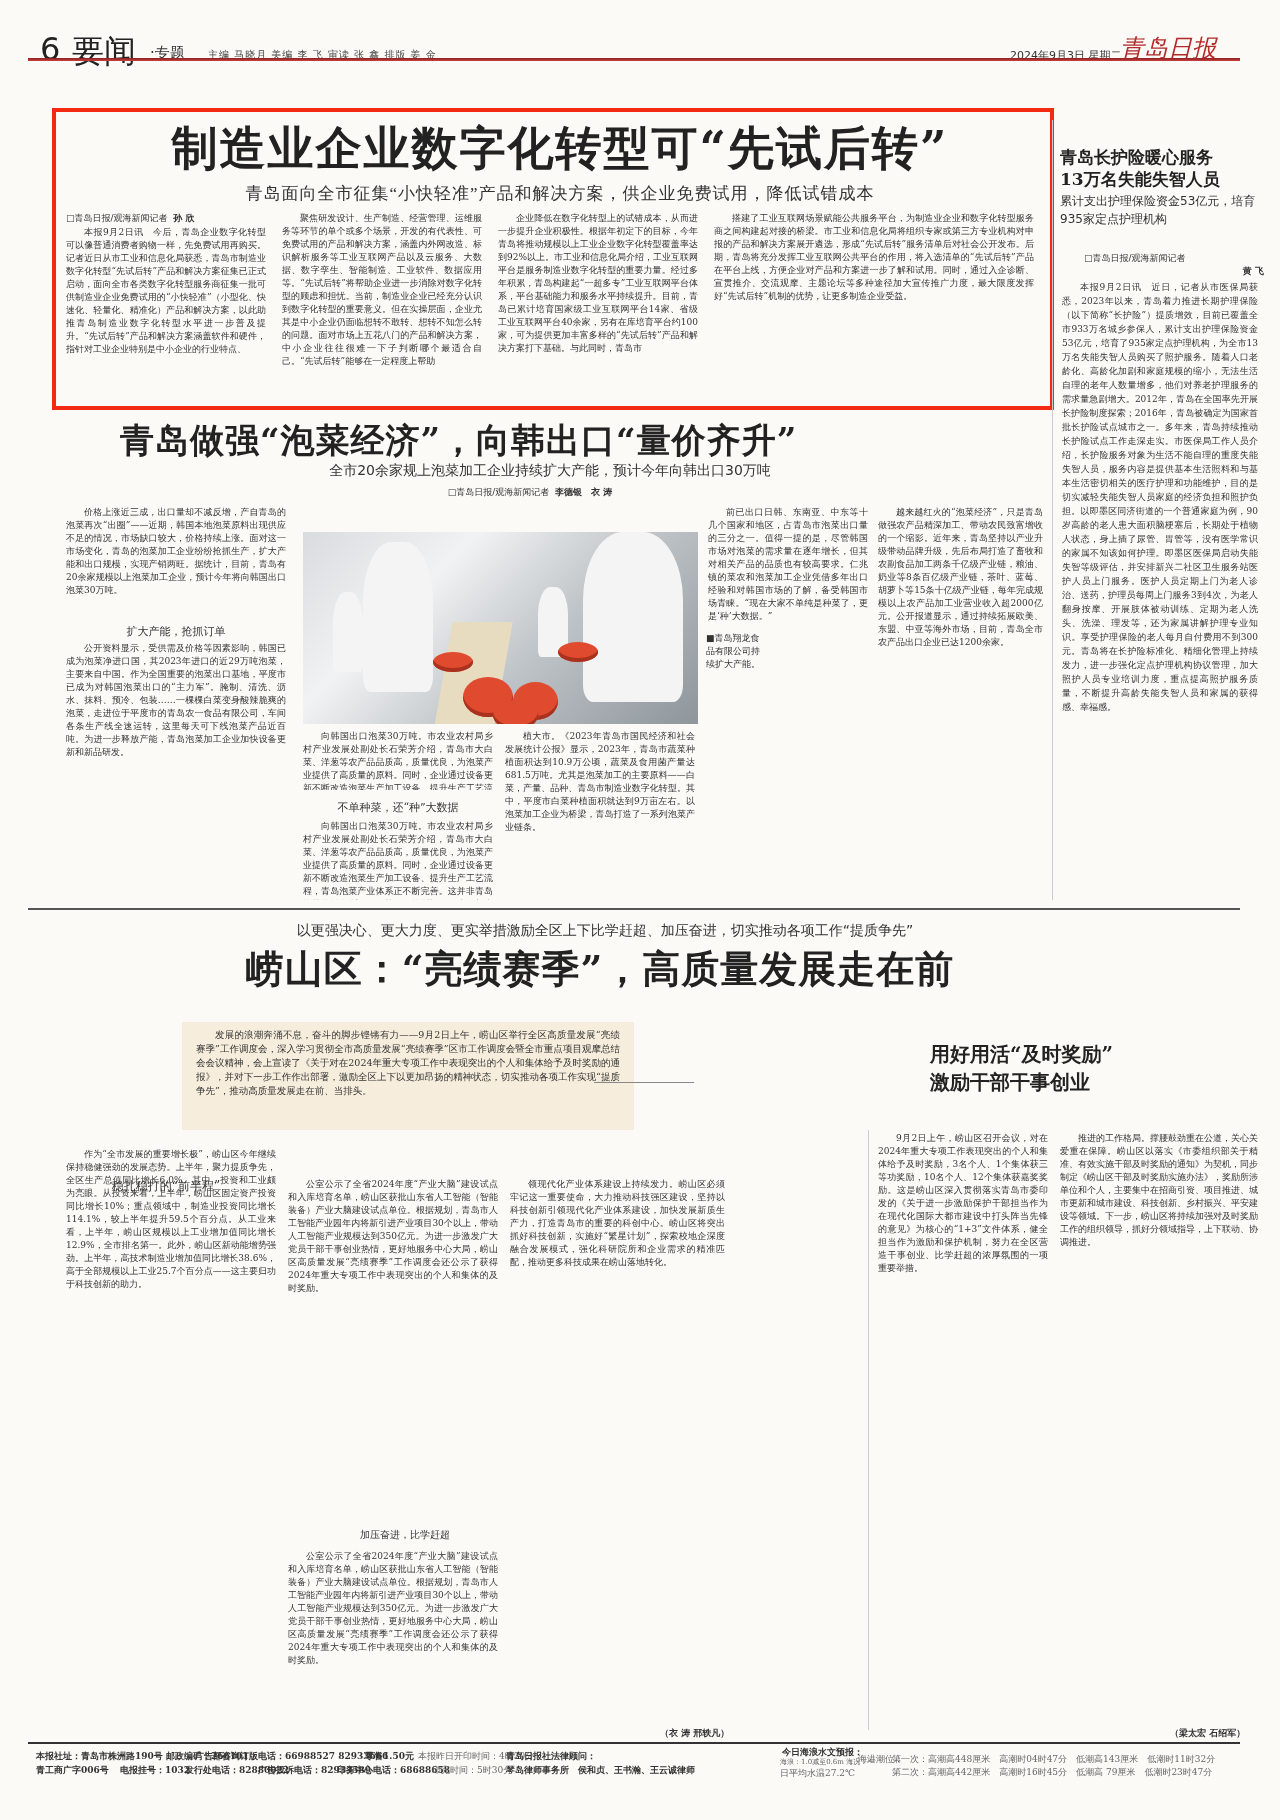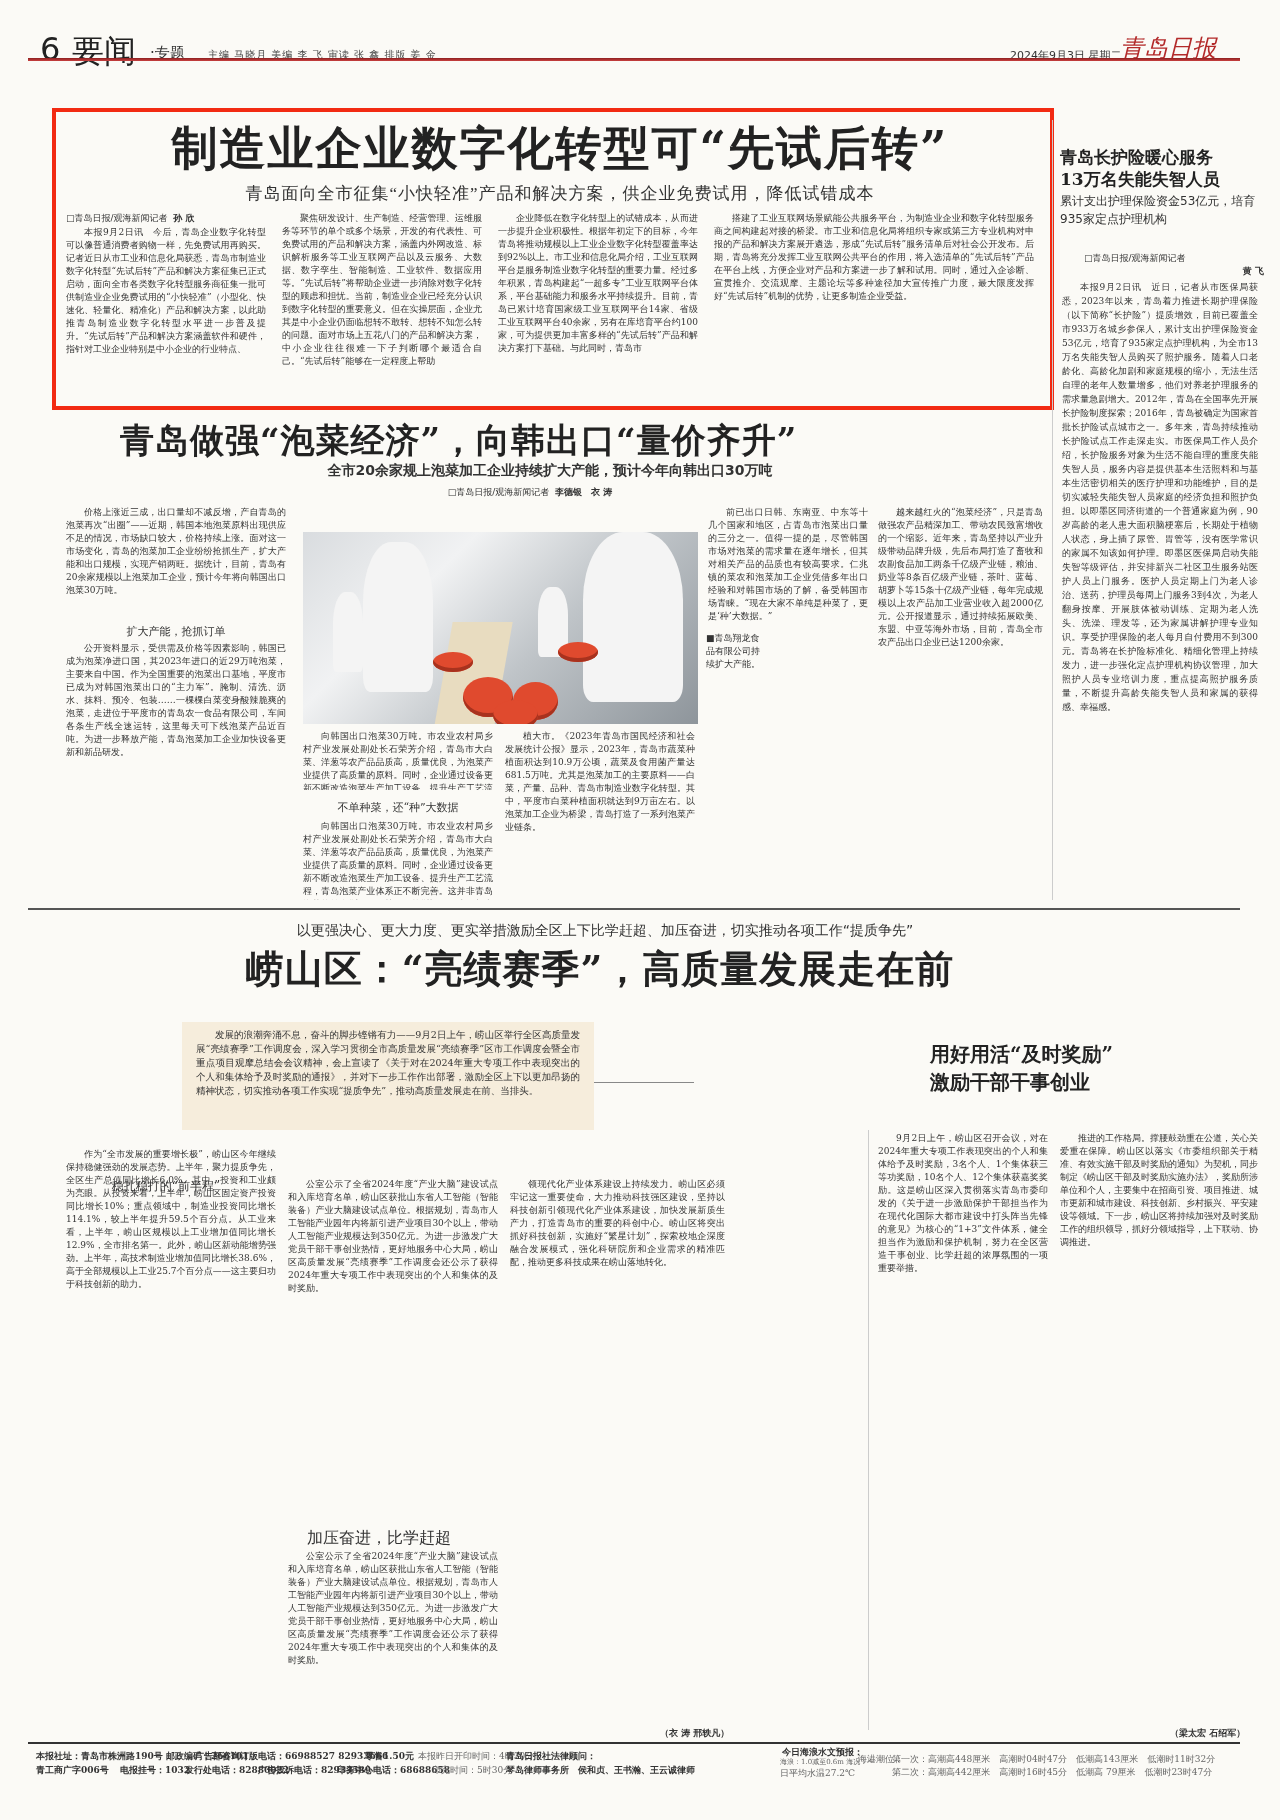--- a/index.html
+++ b/index.html
@@ -15,32 +15,32 @@
   .highlight-box { left: 52px; top: 108px; width: 1002px; height: 302px; border: 4px solid #f22a12; }
   .h1 { left: 70px; top: 118px; width: 980px; text-align: center; font-size: 46px; font-weight: bold; color: #222; letter-spacing: 2px; }
   .h1-sub { left: 70px; top: 182px; width: 980px; text-align: center; font-size: 17px; font-family: Liberation Serif, serif; color: #333; letter-spacing: 1px; }
   .col { font-size: 9px; line-height: 13px; color: #333; text-align: justify; }
   .col p { text-indent: 2em; }
   .byline { font-size: 9px; color: #333; }
   .byline b { font-weight: bold; }
   .side-title { left: 1060px; top: 146px; width: 210px; font-size: 17px; font-weight: bold; line-height: 22px; color: #222; }
   .side-sub { left: 1060px; top: 192px; width: 210px; font-size: 12px; line-height: 18px; font-family: "DejaVu Sans", sans-serif; color: #333; }
   .h2 { left: 120px; top: 418px; width: 820px; font-size: 34px; font-weight: bold; color: #222; letter-spacing: 1px; }
-  .h2-sub { left: 150px; top: 462px; width: 800px; text-align: center; font-size: 14px; font-family: "DejaVu Sans", sans-serif; color: #333; font-weight: bold; }
+  .h2-sub { left: 150px; top: 462px; width: 800px; text-align: center; font-size: 14px; font-family: "DejaVu Sans", sans-serif; color: #333; }
   .h2-by { left: 330px; top: 486px; width: 400px; text-align: center; font-size: 9px; color: #333; }
   .photo { left: 303px; top: 532px; width: 395px; height: 192px; background: linear-gradient(135deg,#d9dcdf 0%,#f1f2f3 30%,#bfc4c8 60%,#8e959b 100%); overflow: hidden; }
   .photo .worker { position: absolute; background: #f4f4f4; border-radius: 40% 40% 10% 10%; }
   .photo .jar { position: absolute; background: #e04a2e; border-radius: 50%; box-shadow: inset 0 -4px 0 #a8321e; }
   .photo .belt { position: absolute; left: 140px; top: 90px; width: 60px; height: 110px; background: #e8dcc0; transform: skewX(-10deg); }
   .photo-cap { left: 706px; top: 632px; width: 60px; font-size: 9px; line-height: 13px; color: #333; }
   .subhead { font-size: 11px; color: #333; text-align: center; }
   .section-rule { left: 28px; top: 908px; width: 1212px; height: 2px; background: #555; }
   .h3-kicker { left: 170px; top: 922px; width: 870px; text-align: center; font-size: 14px; font-family: "DejaVu Sans", sans-serif; color: #333; }
   .h3 { left: 200px; top: 944px; width: 800px; text-align: center; font-size: 38px; font-weight: bold; color: #222; letter-spacing: 1px; }
-  .lead-box { left: 182px; top: 1022px; width: 412px; height: 108px; background: #f6eddc; padding: 6px 14px; font-size: 9.5px; line-height: 14px; color: #333; text-align: justify; }
+  .lead-box { left: 182px; top: 1022px; width: 452px; height: 108px; background: #f6eddc; padding: 6px 14px; font-size: 9.5px; line-height: 14px; color: #333; text-align: justify; }
   .lead-box p { text-indent: 2em; }
   .side-rule { left: 594px; top: 1082px; width: 100px; height: 1px; background: #888; }
   .h4 { left: 930px; top: 1040px; width: 300px; font-size: 20px; font-weight: bold; line-height: 28px; color: #222; }
   .foot-rule { left: 28px; top: 1742px; width: 1212px; height: 2px; background: #333; }
   .footer { font-size: 9px; color: #333; font-family: "DejaVu Serif", serif; white-space: nowrap; }
   .footer b { font-weight: bold; }
   .vline { position: absolute; width: 1px; background: #ccc; }
 </style>
 </head>
 <body>
@@ -142,21 +142,21 @@
   <div>激励干部干事创业</div>
 </div>
 
 <div class="abs subhead" style="left:66px;top:1178px;width:200px;font-size:12px;">稳扎稳打的“前半程”</div>
 <div class="abs col" style="left:66px;top:1148px;width:210px;height:520px;overflow:hidden;">
     <p>作为“全市发展的重要增长极”，崂山区今年继续保持稳健强劲的发展态势。上半年，聚力提质争先，全区生产总值同比增长6.0%。其中，投资和工业颇为亮眼。从投资来看，上半年，崂山区固定资产投资同比增长10%；重点领域中，制造业投资同比增长114.1%，较上半年提升59.5个百分点。从工业来看，上半年，崂山区规模以上工业增加值同比增长12.9%，全市排名第一。此外，崂山区新动能增势强劲。上半年，高技术制造业增加值同比增长38.6%，高于全部规模以上工业25.7个百分点——这主要归功于科技创新的助力。</p>
   </div>
 <div class="abs col" style="left:288px;top:1178px;width:210px;height:340px;overflow:hidden;">
     <p>公室公示了全省2024年度“产业大脑”建设试点和入库培育名单，崂山区获批山东省人工智能（智能装备）产业大脑建设试点单位。根据规划，青岛市人工智能产业园年内将新引进产业项目30个以上，带动人工智能产业规模达到350亿元。为进一步激发广大党员干部干事创业热情，更好地服务中心大局，崂山区高质量发展“亮绩赛季”工作调度会还公示了获得2024年重大专项工作中表现突出的个人和集体的及时奖励。</p>
   </div>
-<div class="abs subhead" style="left:274px;top:1528px;width:210px;font-size:16px;">加压奋进，比学赶超</div>
+<div class="abs subhead" style="left:300px;top:1528px;width:210px;font-size:10px;">加压奋进，比学赶超</div>
 <div class="abs col" style="left:288px;top:1550px;width:210px;height:170px;overflow:hidden;">
     <p>公室公示了全省2024年度“产业大脑”建设试点和入库培育名单，崂山区获批山东省人工智能（智能装备）产业大脑建设试点单位。根据规划，青岛市人工智能产业园年内将新引进产业项目30个以上，带动人工智能产业规模达到350亿元。为进一步激发广大党员干部干事创业热情，更好地服务中心大局，崂山区高质量发展“亮绩赛季”工作调度会还公示了获得2024年重大专项工作中表现突出的个人和集体的及时奖励。</p>
   </div>
 <div class="abs col" style="left:510px;top:1178px;width:215px;height:530px;overflow:hidden;">
     <p>领现代化产业体系建设上持续发力。崂山区必须牢记这一重要使命，大力推动科技强区建设，坚持以科技创新引领现代化产业体系建设，加快发展新质生产力，打造青岛市的重要的科创中心。崂山区将突出抓好科技创新，实施好“繁星计划”，探索校地企深度融合发展模式，强化科研院所和企业需求的精准匹配，推动更多科技成果在崂山落地转化。</p>
   </div>
 <div class="abs col" style="left:878px;top:1132px;width:170px;height:590px;overflow:hidden;">
     <p>9月2日上午，崂山区召开会议，对在2024年重大专项工作表现突出的个人和集体给予及时奖励，3名个人、1个集体获三等功奖励，10名个人、12个集体获嘉奖奖励。这是崂山区深入贯彻落实青岛市委印发的《关于进一步激励保护干部担当作为在现代化国际大都市建设中打头阵当先锋的意见》为核心的“1+3”文件体系，健全担当作为激励和保护机制，努力在全区营造干事创业、比学赶超的浓厚氛围的一项重要举措。</p>
   </div>
 <div class="abs col" style="left:1060px;top:1132px;width:198px;height:590px;overflow:hidden;">

